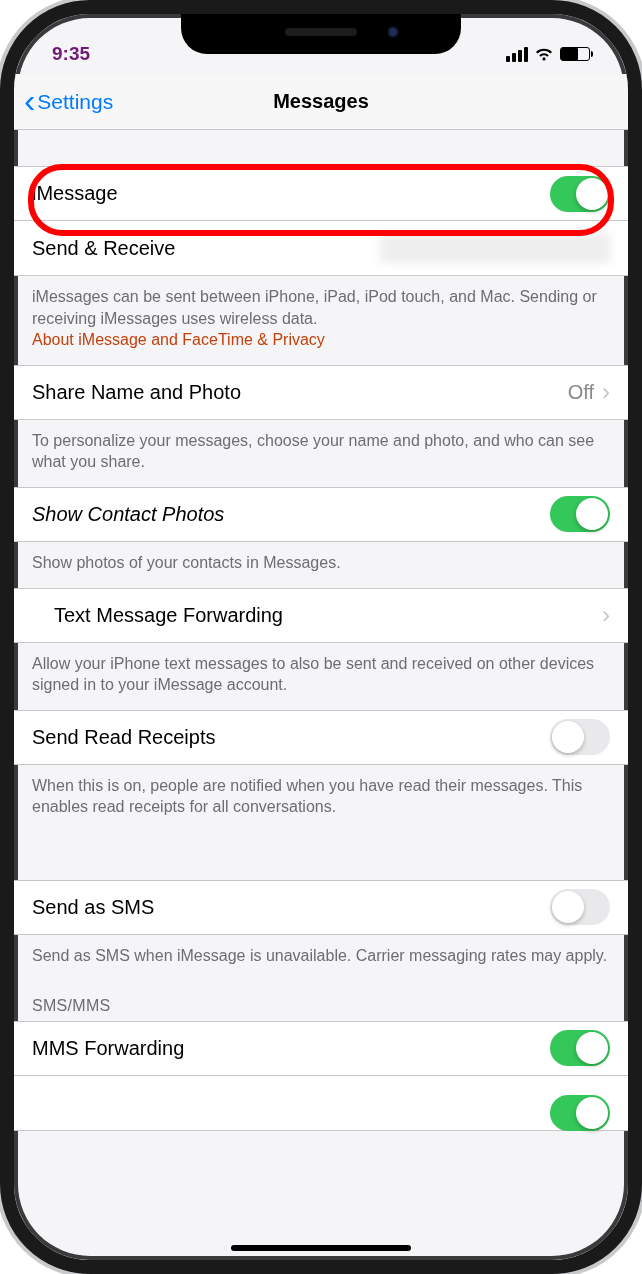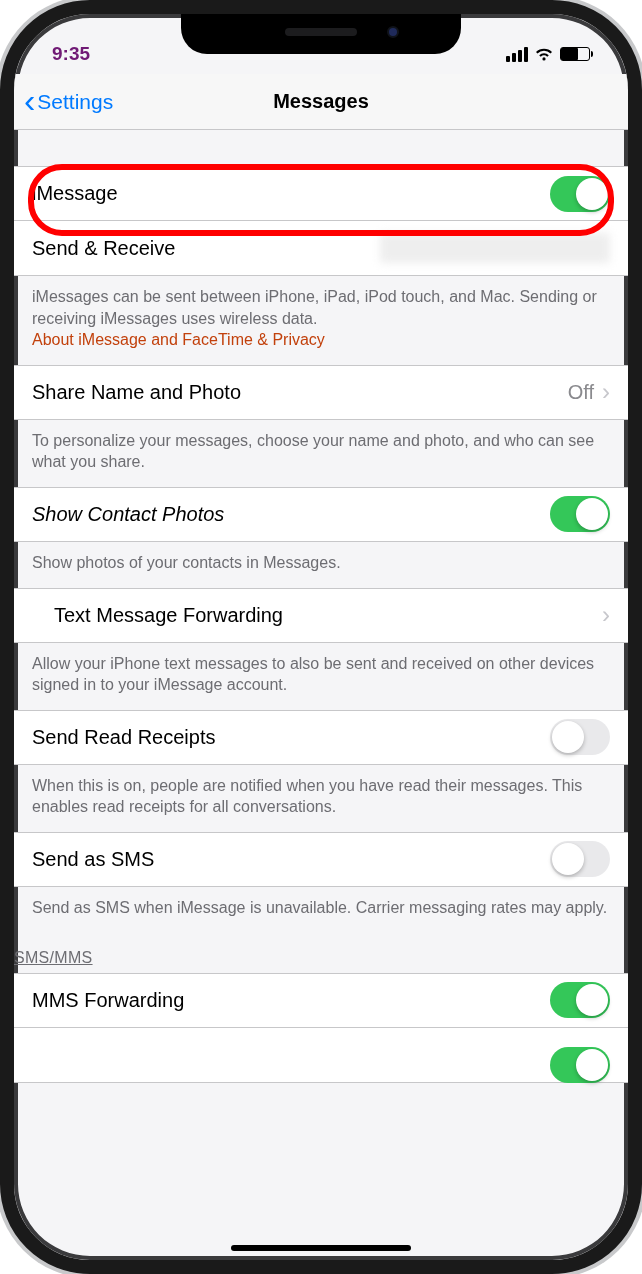--- a/index.html
+++ b/index.html
@@ -39,21 +39,21 @@
   .content{position:absolute; top:116px; left:0; right:0; bottom:0; overflow-y:auto;}
   .spacer{height:36px;}
   .row{background:#fff; min-height:55px; padding:0 18px;
     display:flex; align-items:center; justify-content:space-between;
     border-bottom:1px solid #c7c7c9; font-size:20px; color:#000;}
   .row-label{flex:1;}
   .row-value{color:#8a8a8e; font-size:20px; margin-right:8px;}
   .chevron-right{color:#c7c7cc; font-size:24px; font-weight:300;}
   .footer-text{padding:10px 18px 14px; font-size:16px; line-height:1.35; color:#6d6d72;}
   .footer-text .link{color:#c2410c;}
-  .section-header{padding:16px 0 6px; font-size:16px; color:#6d6d72; text-transform:uppercase; letter-spacing:0.3px;text-decoration:underline;}
+  .section-header{padding:16px 18px 6px; font-size:16px; color:#6d6d72; text-transform:uppercase; letter-spacing:0.3px;}
   .toggle{width:60px; height:36px; border-radius:18px; position:relative; transition:.2s;}
   .toggle .knob{position:absolute; top:2px; width:32px; height:32px; border-radius:50%;
     background:#fff; box-shadow:0 2px 4px rgba(0,0,0,0.25);}
   .toggle.on{background:#34c759;} .toggle.on .knob{right:2px;}
   .toggle.off{background:#e9e9eb;} .toggle.off .knob{left:2px;}
   .blur-box{width:230px; height:30px; background:#eee;
     filter:blur(4px); border-radius:3px;}
   .highlight-ring{position:absolute; border:6px solid #ff0000; border-radius:34px;
     top:150px; left:14px; right:14px; height:72px; z-index:40; pointer-events:none;}
   .home-indicator{position:absolute; bottom:9px; left:50%; transform:translateX(-50%);
@@ -155,21 +155,21 @@
     <div class="footer-text">Allow your iPhone text messages to also be sent and received on other devices signed in to your iMessage account.</div>
 
     <div class="row" style="border-top:1px solid #c7c7c9;">
       <span class="row-label">Send Read Receipts</span>
       <div class="toggle off">
           <div class="knob"></div>
         </div>
     </div>
     <div class="footer-text">When this is on, people are notified when you have read their messages. This enables read receipts for all conversations.</div>
 
-    <div class="row" style="border-top:1px solid #c7c7c9;">
+    <div class="row" style="border-top:1px solid #c7c7c9;margin-top:48px;">
       <span class="row-label">Send as SMS</span>
       <div class="toggle off">
           <div class="knob"></div>
         </div>
     </div>
     <div class="footer-text">Send as SMS when iMessage is unavailable. Carrier messaging rates may apply.</div>
 
     <div class="section-header">SMS/MMS</div>
     <div class="row" style="border-top:1px solid #c7c7c9;">
       <span class="row-label">MMS Forwarding</span>

